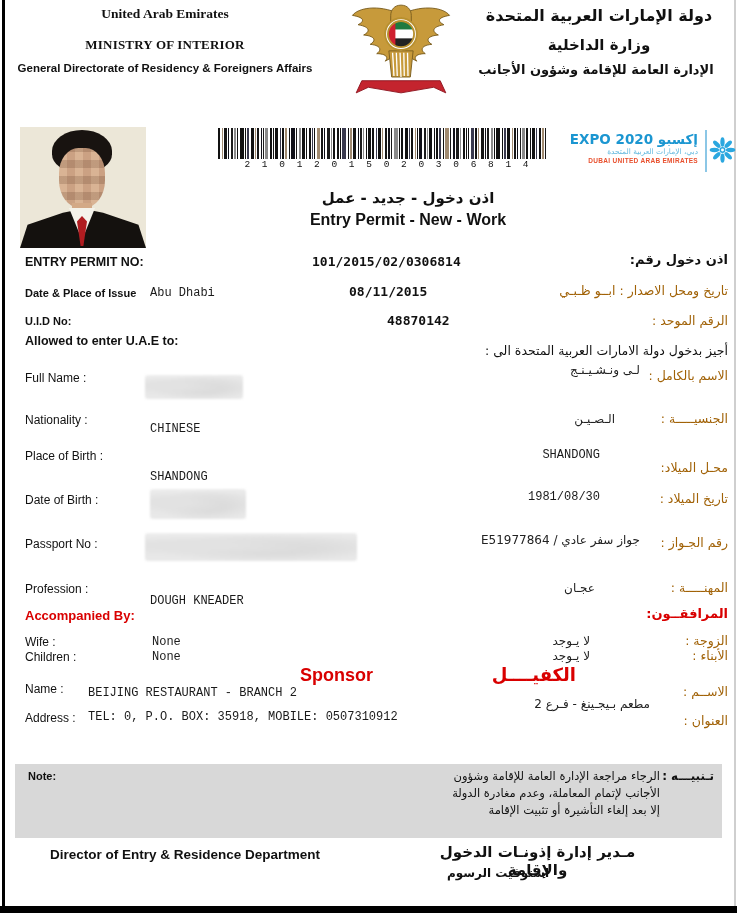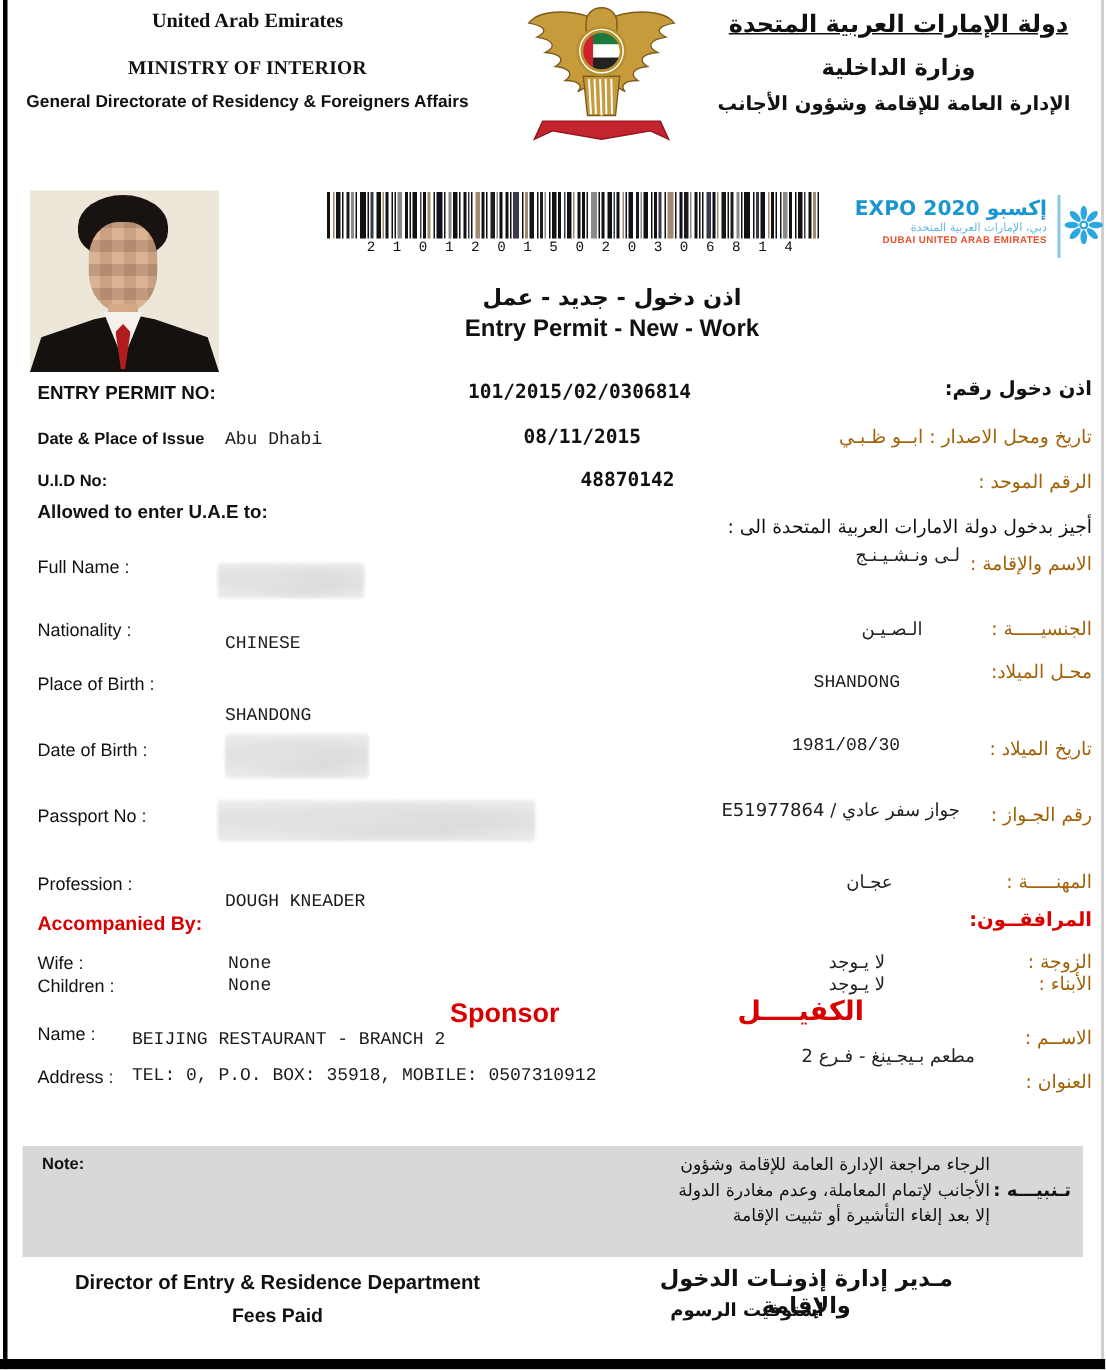--- a/index.html
+++ b/index.html
@@ -18,21 +18,21 @@
   
   .left-edge{left:2px;top:0;width:3px;height:913px;background:#000;}
   .right-edge{left:734px;top:0;width:2px;height:913px;background:#cfcfcf;}
   .bottom-bar{left:0;top:906px;width:737px;height:7px;background:#000;}
 
   
   .h-l1{left:30px;top:6px;width:270px;font-size:13.5px;text-align:center;}
   .h-l2{left:30px;top:37px;width:270px;font-size:13px;letter-spacing:.2px;}
   .h-l3{left:10px;top:62px;width:310px;font-size:11.5px;}
   .emblem{left:345px;top:2px;}
-  .h-r1{left:468px;top:6px;width:262px;font-size:16px;text-decoration:underline;}
+  .h-r1{left:468px;top:6px;width:262px;font-size:16px;}
   .h-r2{left:468px;top:36px;width:262px;font-size:15px;}
   .h-r3{left:460px;top:62px;width:272px;font-size:13px;}
 
   
   .title-bar{left:15px;top:97px;width:716px;height:24px;background:#b1b1b1;
              font-size:15px;font-weight:bold;line-height:24px;text-align:center;direction:ltr;}
 
   
   .photo{left:20px;top:127px;width:126px;height:121px;background:#ece7d8;overflow:hidden;}
   .hair{position:absolute;left:32px;top:3px;width:60px;height:42px;background:#181310;
@@ -95,21 +95,21 @@
   .f-fname-a{right:9px;top:368px;}
 
   .f-nat-l{left:25px;top:413px;}
   .f-nat-v{left:150px;top:422px;}
   .f-nat-va{right:122px;top:412px;}
   .f-nat-a{right:9px;top:411px;}
 
   .f-pob-l{left:25px;top:449px;}
   .f-pob-vr{right:137px;top:448px;}
   .f-pob-vl{left:150px;top:470px;}
-  .f-pob-a{right:9px;top:440px;margin-left:22px;}
+  .f-pob-a{right:9px;top:460px;margin-left:22px;}
 
   .f-dob-l{left:25px;top:493px;}
   .rd-dob{left:150px;top:489px;width:96px;height:30px;}
   .f-dob-v{right:137px;top:490px;}
   .f-dob-a{right:9px;top:491px;}
 
   .f-pass-l{left:25px;top:537px;}
   .rd-pass{left:145px;top:533px;width:212px;height:28px;}
   .f-pass-v{right:97px;top:533px;}
   .f-pass-a{right:9px;top:535px;}
@@ -367,21 +367,21 @@
   <div class="abs f-uid-l lab11">U.I.D No:</div>
   <div class="abs f-uid-v monob bv">48870142</div>
   <div class="abs f-uid-a ar arl">الرقم الموحد :</div>
 
   <div class="abs f-allow-l">Allowed to enter U.A.E to:</div>
   <div class="abs f-allow-a ar">أجيز بدخول دولة الامارات العربية المتحدة الى :</div>
 
   <div class="abs f-fname-l lab">Full Name :</div>
   <div class="redact rd-name"></div>
   <div class="abs f-fname-va ar arv">لـى  ونـشـيـنـج</div>
-  <div class="abs f-fname-a ar arl">الاسم والإقامة :</div>
+  <div class="abs f-fname-a ar arl">الاسم بالكامل :</div>
 
   <div class="abs f-nat-l lab">Nationality :</div>
   <div class="abs f-nat-v mono mv">CHINESE</div>
   <div class="abs f-nat-va ar arv">الـصـيـن</div>
   <div class="abs f-nat-a ar arl">الجنسيـــــة :</div>
 
   <div class="abs f-pob-l lab">Place of Birth :</div>
   <div class="abs f-pob-vr mono mv">SHANDONG</div>
   <div class="abs f-pob-vl mono mv">SHANDONG</div>
   <div class="abs f-pob-a ar arl">محـل الميلاد:</div>
@@ -421,24 +421,23 @@
   <div class="abs f-snam-v mono mv">BEIJING RESTAURANT - BRANCH 2</div>
   <div class="abs f-snam-va ar arv">مطعم بـيجـينغ - فـرع 2</div>
   <div class="abs f-snam-a ar arl">الاســم :</div>
 
   <div class="abs f-addr-l lab">Address :</div>
   <div class="abs f-addr-v mono mv">TEL: 0, P.O. BOX: 35918, MOBILE: 0507310912</div>
   <div class="abs f-addr-a ar arl">العنوان :</div>
 
   <div class="abs note-box">
     <div class="abs note-l b" style="left:13px;top:6px;">Note:</div>
-    <div class="abs note-a ar" style="right:8px;top:22px;">تـنبيـــه :</div>
+    <div class="abs note-a ar" style="right:8px;top:5px;">تـنبيـــه :</div>
     <div class="abs note-ar ar rgt" style="right:62px;top:4px;">الرجاء مراجعة الإدارة العامة للإقامة وشؤون
 الأجانب لإتمام المعاملة، وعدم مغادرة الدولة
 إلا بعد إلغاء التأشيرة أو تثبيت الإقامة</div>
   </div>
 
   <div class="abs foot-en b">Director of Entry &amp; Residence Department</div>
   <div class="abs foot-ar ar b">مـدير إدارة إذونـات الدخول والإقامة</div>
-  <div class="abs fees-en b">Fees Paid</div>
   <div class="abs fees-ar ar b">استوفيت الرسوم</div>
 
 </div>
 
 </body></html>

